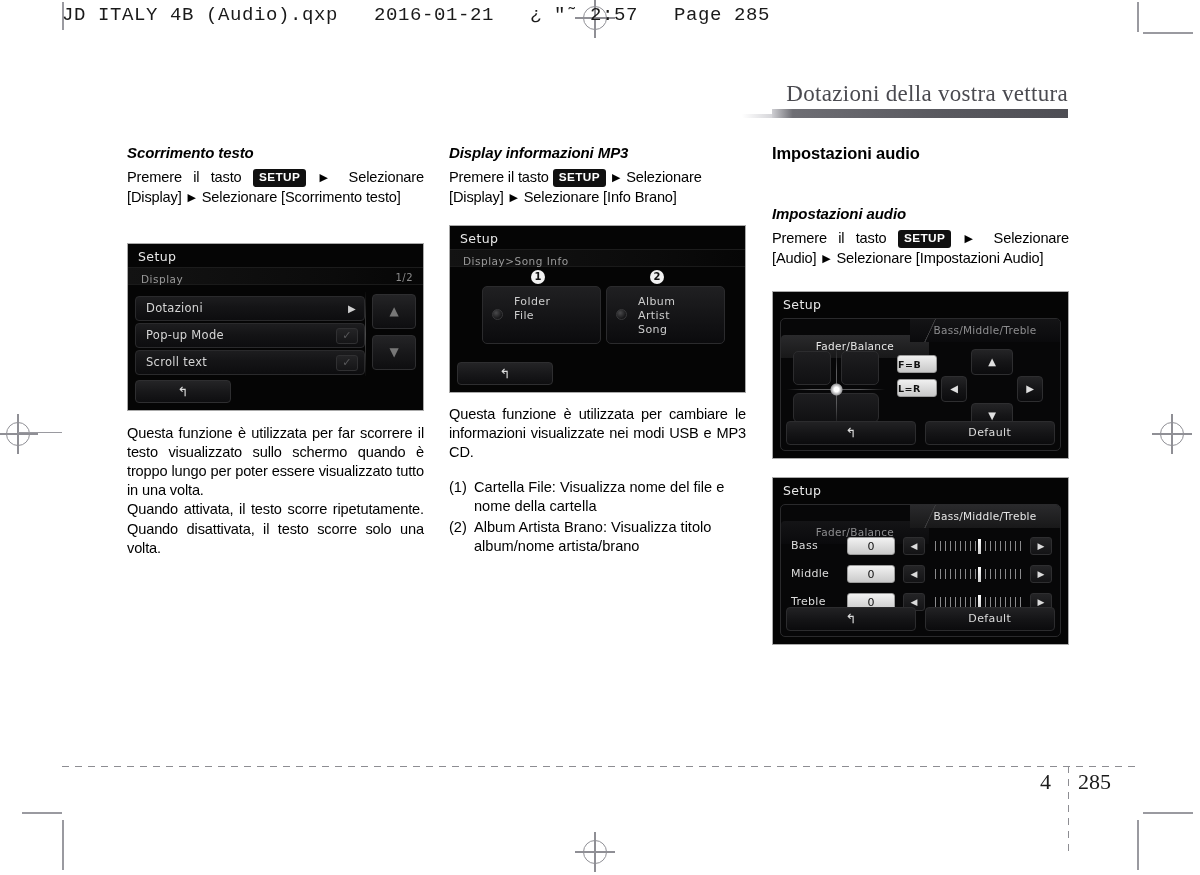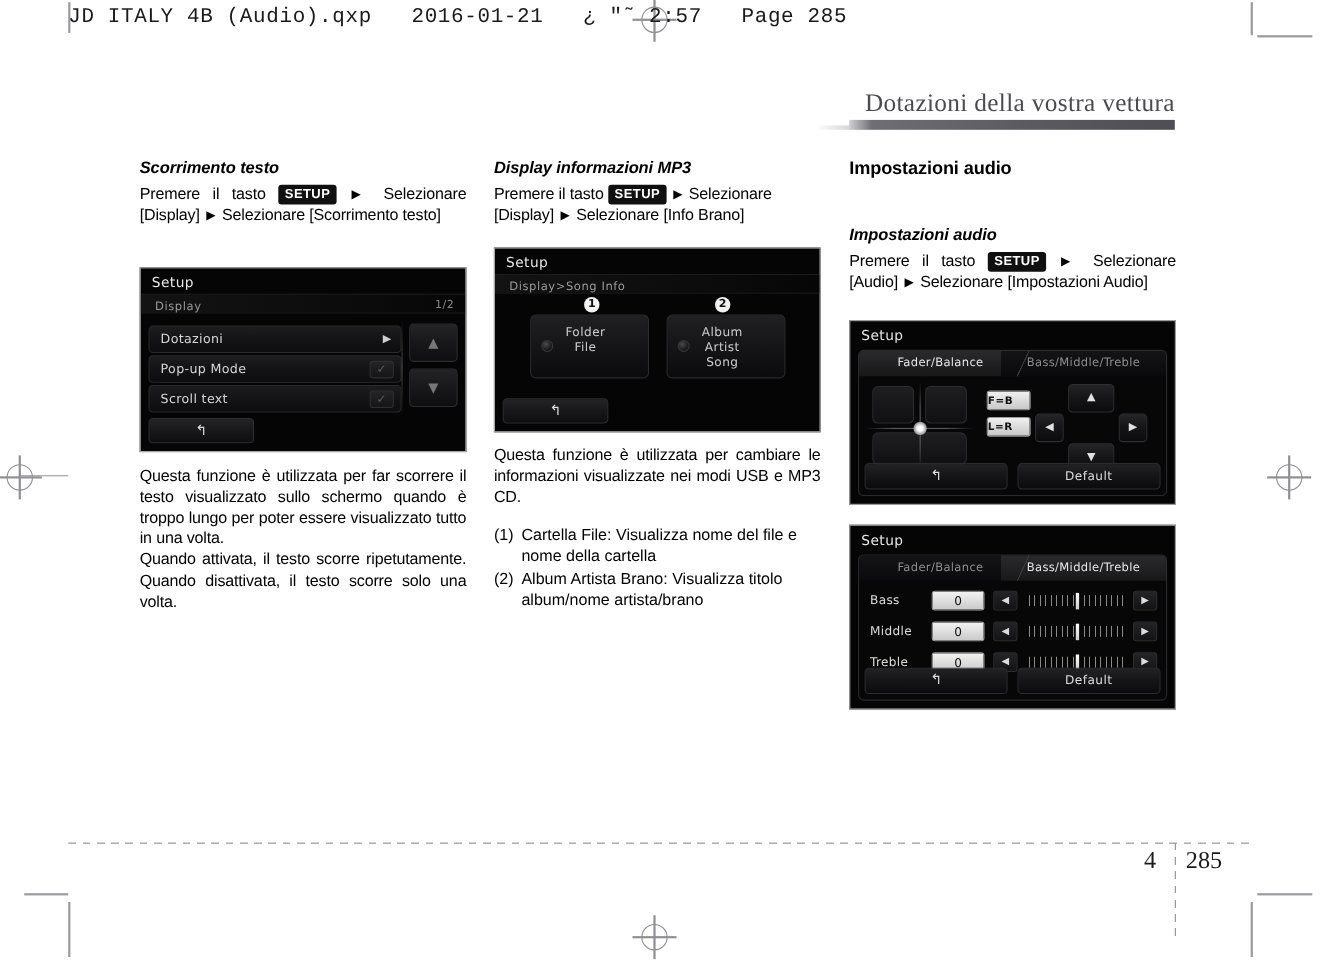--- a/index.html
+++ b/index.html
@@ -124,23 +124,23 @@
   #scr1 .list { position:absolute; left:7px; top:50px; width:230px; }
   #scr1 .scroller { position:absolute; right:7px; top:50px; width:44px; }
   #scr1 .scroller .sb { height:35px; margin-bottom:6px; line-height:33px; font-size:12px; color:#777; }
   #scr1 .backbar { position:absolute; left:7px; bottom:7px; width:96px; height:23px; line-height:21px; font-size:13px; }
   #scr1 .divider { position:absolute; right:57px; top:48px; width:1px; height:84px;
                    background:linear-gradient(to bottom,#0a0a0a,#4a4a4a,#0a0a0a); }
 
   
   #scr2 { left:449px; top:225px; width:297px; height:168px; }
   .opt-card {
-    position:absolute; top:60px; width:108px; height:58px;
+    position:absolute; top:60px; width:119px; height:58px;
     background:linear-gradient(to bottom,#202022,#151517 50%,#0b0b0d);
-    border:1px solid #2b2b2d; border-radius:5px;text-align:center;
+    border:1px solid #2b2b2d; border-radius:5px;
   }
   .opt-card .radio {
     position:absolute; left:9px; top:22px; width:11px; height:11px; border-radius:50%;
     background:radial-gradient(circle at 35% 32%,#4a4a4c,#161618 70%);
     border:1px solid #38383a;
   }
   .opt-card .lines { position:absolute; left:31px; top:8px; color:#ccc; font-size:11px; line-height:14px; letter-spacing:0.4px; }
   .numcirc {
     position:absolute; width:14px; height:14px; border-radius:50%;
     background:#f2f2f2; color:#111; font-size:10px; font-weight:bold;
@@ -153,21 +153,21 @@
   #scr3 { left:772px; top:291px; width:297px; height:168px; }
   #scr4 { left:772px; top:477px; width:297px; height:168px; }
   .tabwrap { position:absolute; left:7px; top:26px; right:7px; bottom:7px;
              border:1px solid #2a2a2c; border-radius:5px; background:#070708; }
   .tabs { position:relative; height:23px; }
   .tab {
     position:absolute; top:0; height:23px; line-height:22px;
     font-size:10.5px; text-align:center; letter-spacing:0.3px;
   }
   .tab.left { left:0; width:148px; border-radius:4px 0 0 0;
-              background:linear-gradient(to bottom,#242426,#141416); color:#b8b8b8; }
+              background:linear-gradient(to bottom,#242426,#141416); color:#b8b8b8;margin-top:16px; }
   .tab.right { right:0; width:150px; border-radius:0 4px 0 0;
                background:linear-gradient(to bottom,#1a1a1c,#0d0d0f); color:#9a9a9c; }
   .tab.active { color:#e6e6e6; background:linear-gradient(to bottom,#2a2a2c,#181819); }
   .tab.inactive { color:#8d8d8f; background:linear-gradient(to bottom,#141416,#0a0a0c); }
   .tabslant { position:absolute; top:0; width:18px; height:23px;
               background:linear-gradient(115deg, transparent 48%, #3a3a3c 49%, #3a3a3c 52%, transparent 53%); }
 
   
   .seats { position:absolute; left:12px; top:32px; width:86px; height:72px; }
   .seat { position:absolute; background:linear-gradient(to bottom,#1e1e20,#101012);

